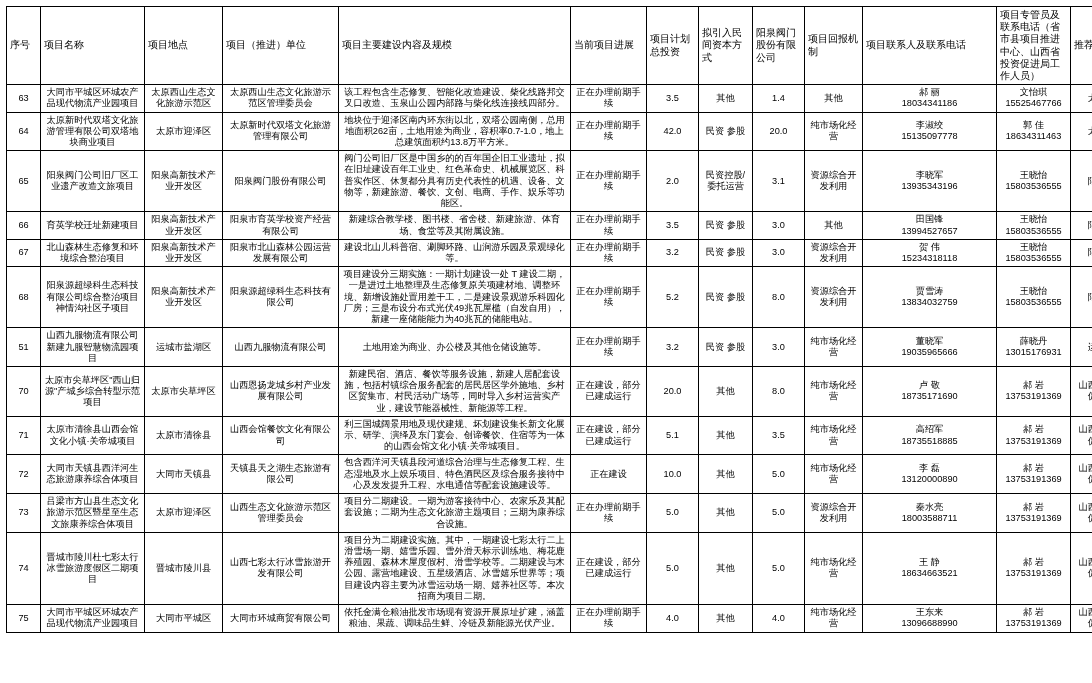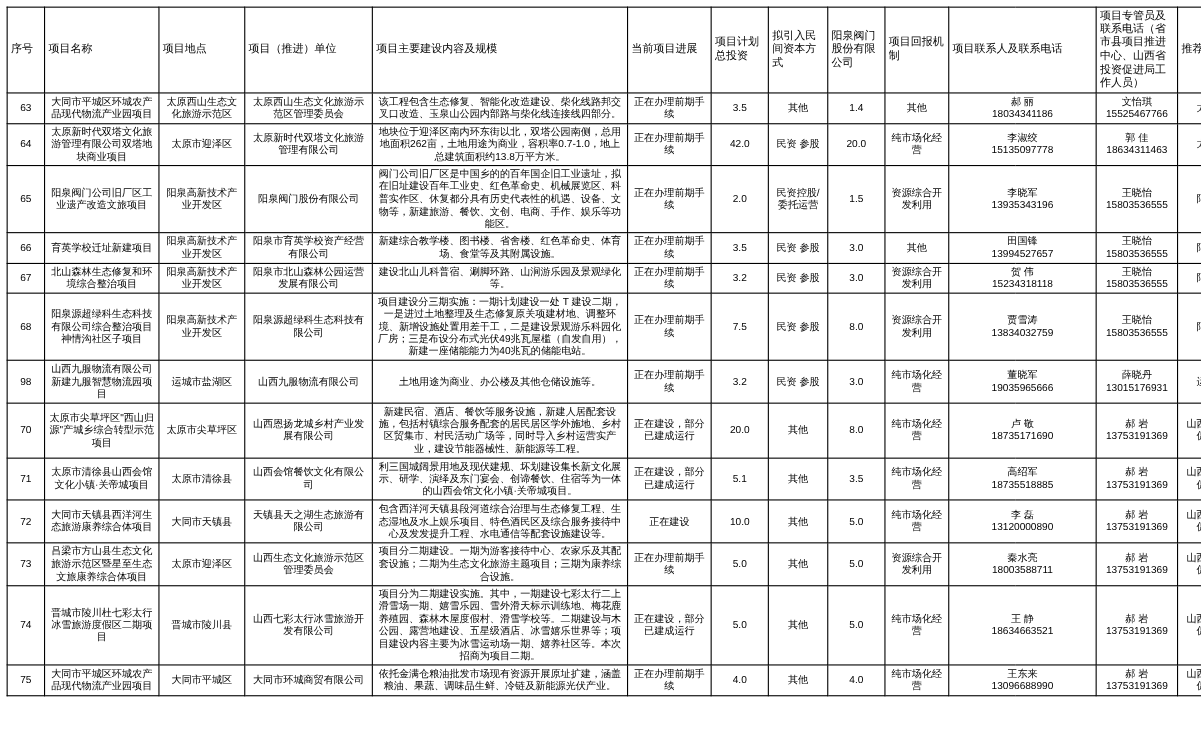--- a/index.html
+++ b/index.html
@@ -140,32 +140,32 @@
         </tr>
         <tr>
           <td>65</td>
           <td class="name">阳泉阀门公司旧厂区工业遗产改造文旅项目</td>
           <td class="place">阳泉高新技术产业开发区</td>
           <td class="unit">阳泉阀门股份有限公司</td>
           <td class="desc">阀门公司旧厂区是中国乡的的百年国企旧工业遗址，拟在旧址建设百年工业史、红色革命史、机械展览区、科普实作区、休复都分具有历史代表性的机遇、设备、文物等，新建旅游、餐饮、文创、电商、手作、娱乐等功能区。</td>
           <td>正在办理前期手续</td>
           <td class="nowrapnum">2.0</td>
           <td>民资控股/委托运营</td>
-          <td class="nowrapnum">1.5</td>
+          <td class="nowrapnum">3.1</td>
           <td>资源综合开发利用</td>
           <td colspan="2">李晓军<br>13935343196</td>
           <td>王晓怡<br>15803536555</td>
           <td>阳泉市</td>
         </tr>
         <tr>
           <td>66</td>
           <td class="name">育英学校迁址新建项目</td>
           <td class="place">阳泉高新技术产业开发区</td>
           <td class="unit">阳泉市育英学校资产经营有限公司</td>
-          <td class="desc">新建综合教学楼、图书楼、省舍楼、红色革命史、体育场、食堂等及其附属设施。</td>
+          <td class="desc">新建综合教学楼、图书楼、省舍楼、新建旅游、体育场、食堂等及其附属设施。</td>
           <td>正在办理前期手续</td>
           <td class="nowrapnum">3.5</td>
           <td>民资 参股</td>
           <td class="nowrapnum">3.0</td>
           <td>其他</td>
           <td colspan="2">田国锋<br>13994527657</td>
           <td>王晓怡<br>15803536555</td>
           <td>阳泉市</td>
         </tr>
         <tr>
@@ -183,30 +183,30 @@
           <td>王晓怡<br>15803536555</td>
           <td>阳泉市</td>
         </tr>
         <tr>
           <td>68</td>
           <td class="name">阳泉源超绿科生态科技有限公司综合整治项目神情沟社区子项目</td>
           <td class="place">阳泉高新技术产业开发区</td>
           <td class="unit">阳泉源超绿科生态科技有限公司</td>
           <td class="desc">项目建设分三期实施：一期计划建设一处 T 建设二期，一是进过土地整理及生态修复原关项建材地、调整环境、新增设施处置用差干工，二是建设景观游乐科园化厂房；三是布设分布式光伏49兆瓦屋槛（自发自用），新建一座储能能力为40兆瓦的储能电站。</td>
           <td>正在办理前期手续</td>
-          <td class="nowrapnum">7.5</td>
+          <td class="nowrapnum">5.2</td>
           <td>民资 参股</td>
           <td class="nowrapnum">8.0</td>
           <td>资源综合开发利用</td>
           <td colspan="2">贾雪涛<br>13834032759</td>
           <td>王晓怡<br>15803536555</td>
           <td>阳泉市</td>
         </tr>
         <tr>
-          <td>98</td>
+          <td>51</td>
           <td class="name">山西九服物流有限公司新建九服智慧物流园项目</td>
           <td class="place">运城市盐湖区</td>
           <td class="unit">山西九服物流有限公司</td>
           <td class="desc">土地用途为商业、办公楼及其他仓储设施等。</td>
           <td>正在办理前期手续</td>
           <td class="nowrapnum">3.2</td>
           <td>民资 参股</td>
           <td class="nowrapnum">3.0</td>
           <td>纯市场化经营</td>
           <td colspan="2">董晓军<br>19035965666</td>

